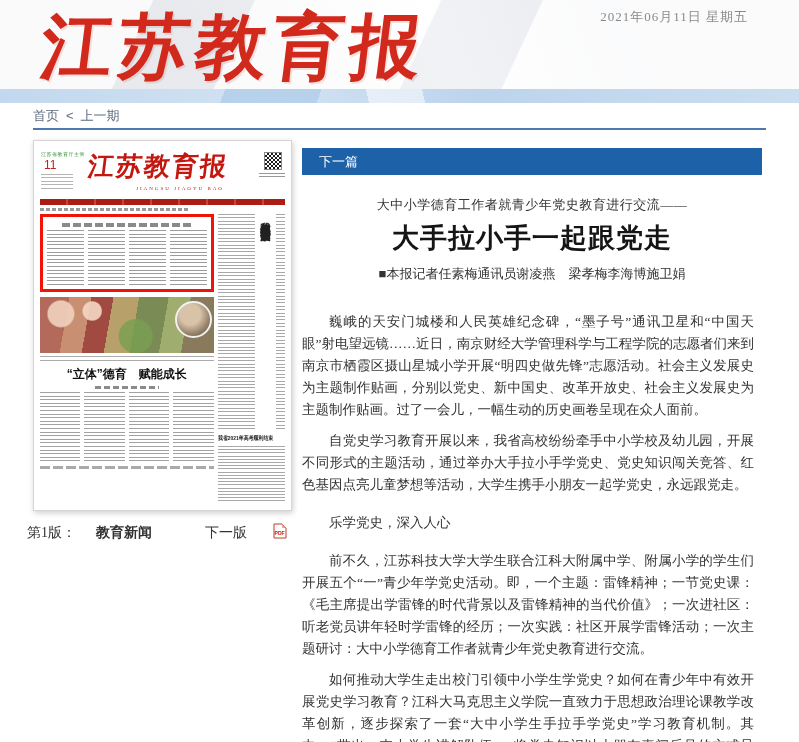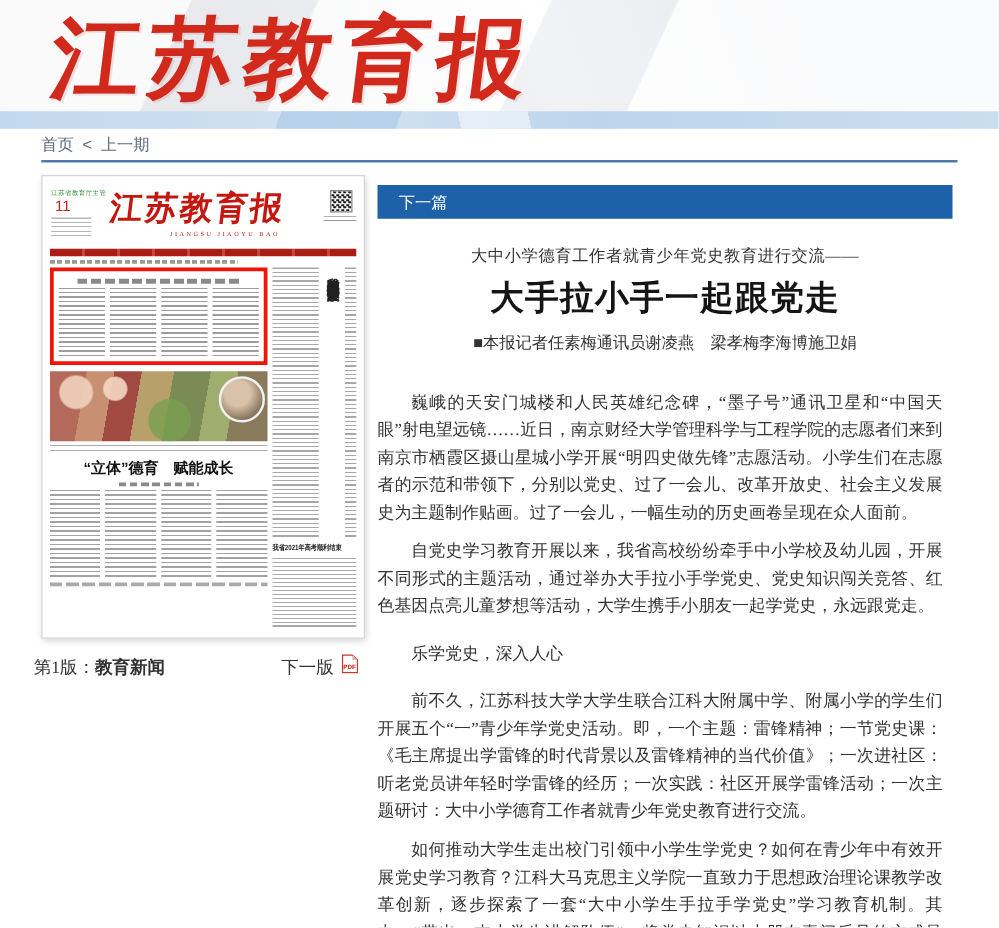--- a/index.html
+++ b/index.html
@@ -93,21 +93,21 @@
   .side-stripes-r { width:9px; background:repeating-linear-gradient(to bottom,#a8a8a8 0 1px,transparent 1px 3.4px); }
   .side-vert { width:15px; writing-mode:vertical-rl; font-size:10px; font-weight:bold; color:#222;
     letter-spacing:.5px; line-height:15px; font-family:"Liberation Sans",sans-serif; }
   .side-h2 { margin-top:4px; font-size:6px; font-weight:bold; color:#222; white-space:nowrap;
     transform:scaleX(.82); transform-origin:left; font-family:"Liberation Sans",sans-serif; }
   .side-stripes2 { margin-top:3px; height:56px;
     background:repeating-linear-gradient(to bottom,#a8a8a8 0 1px,transparent 1px 3.2px); }
 
   
   .page-row { position:absolute; left:27px; top:523px; width:260px; display:flex; align-items:center;
-    font-size:14px; color:#333; }
+    font-size:14px; color:#333;gap:20px; }
   .page-label { font-weight:bold; }
   .page-row .spacer { flex:1; }
   .next-page { margin-right:6px; cursor:pointer; color:#333; text-decoration:none; }
   .pdf-icon { cursor:pointer; display:inline-block; }
 
   
   .article { position:absolute; left:302px; top:148px; width:460px; }
   .next-bar { height:27px; background:#1d61a8; color:#fff; font-size:13px; display:flex; align-items:center;
     padding-left:17px; font-family:Liberation Mono, monospace; cursor:pointer; }
   .kicker { margin-top:20px; text-align:center; font-size:13px; color:#333; line-height:19px; letter-spacing:.5px; }
@@ -118,20 +118,21 @@
   .body p { font-size:13.5px; color:#333; line-height:22px; text-indent:2em; margin:0 0 9px;
     text-align:justify; }
   .body p.subhead { margin:16px 0 16px; }
 </style>
 </head>
 <body>
 
 <div class="page">
 
   <div class="header">
+    <div class="header-date">2021年06月11日  星期五</div>
     <div class="masthead">江苏教育报</div>
     <div class="header-bluebar"></div>
   </div>
 
   <div class="nav">
     <a>首页</a>
     <span>&lt;</span>
     <a>上一期</a>
   </div>
 
@@ -198,21 +199,21 @@
       </svg>
     </span>
   </div>
 
   <div class="article">
     <div class="next-bar">下一篇</div>
     <div class="kicker">大中小学德育工作者就青少年党史教育进行交流——</div>
     <div class="title">大手拉小手一起跟党走</div>
     <div class="byline">■本报记者任素梅通讯员谢凌燕　梁孝梅李海博施卫娟</div>
     <div class="body">
-      <p>巍峨的天安门城楼和人民英雄纪念碑，“墨子号”通讯卫星和“中国天眼”射电望远镜……近日，南京财经大学管理科学与工程学院的志愿者们来到南京市栖霞区摄山星城小学开展“明四史做先锋”志愿活动。小学生们在志愿者的示范和带领下，分别以党史、过了一会儿、改革开放史、社会主义发展史为主题制作贴画。过了一会儿，一幅生动的历史画卷呈现在众人面前。</p>
+      <p>巍峨的天安门城楼和人民英雄纪念碑，“墨子号”通讯卫星和“中国天眼”射电望远镜……近日，南京财经大学管理科学与工程学院的志愿者们来到南京市栖霞区摄山星城小学开展“明四史做先锋”志愿活动。社会主义发展史为主题制作贴画，分别以党史、新中国史、改革开放史、社会主义发展史为主题制作贴画。过了一会儿，一幅生动的历史画卷呈现在众人面前。</p>
       <p>自党史学习教育开展以来，我省高校纷纷牵手中小学校及幼儿园，开展不同形式的主题活动，通过举办大手拉小手学党史、党史知识闯关竞答、红色基因点亮儿童梦想等活动，大学生携手小朋友一起学党史，永远跟党走。</p>
       <p class="subhead">乐学党史，深入人心</p>
       <p>前不久，江苏科技大学大学生联合江科大附属中学、附属小学的学生们开展五个“一”青少年学党史活动。即，一个主题：雷锋精神；一节党史课：《毛主席提出学雷锋的时代背景以及雷锋精神的当代价值》；一次进社区：听老党员讲年轻时学雷锋的经历；一次实践：社区开展学雷锋活动；一次主题研讨：大中小学德育工作者就青少年党史教育进行交流。</p>
       <p>如何推动大学生走出校门引领中小学生学党史？如何在青少年中有效开展党史学习教育？江科大马克思主义学院一直致力于思想政治理论课教学改革创新，逐步探索了一套“大中小学生手拉手学党史”学习教育机制。其中，“带出一支大学生讲解队伍”，将党史知识以小朋友喜闻乐见的方式呈现，推进了党史学习教育深入人心。大学生们纷纷表示，每讲完一堂党史课，对自己而言都是一次提升。</p>
     </div>
   </div>
 
 </div>
 
 </body></html>

